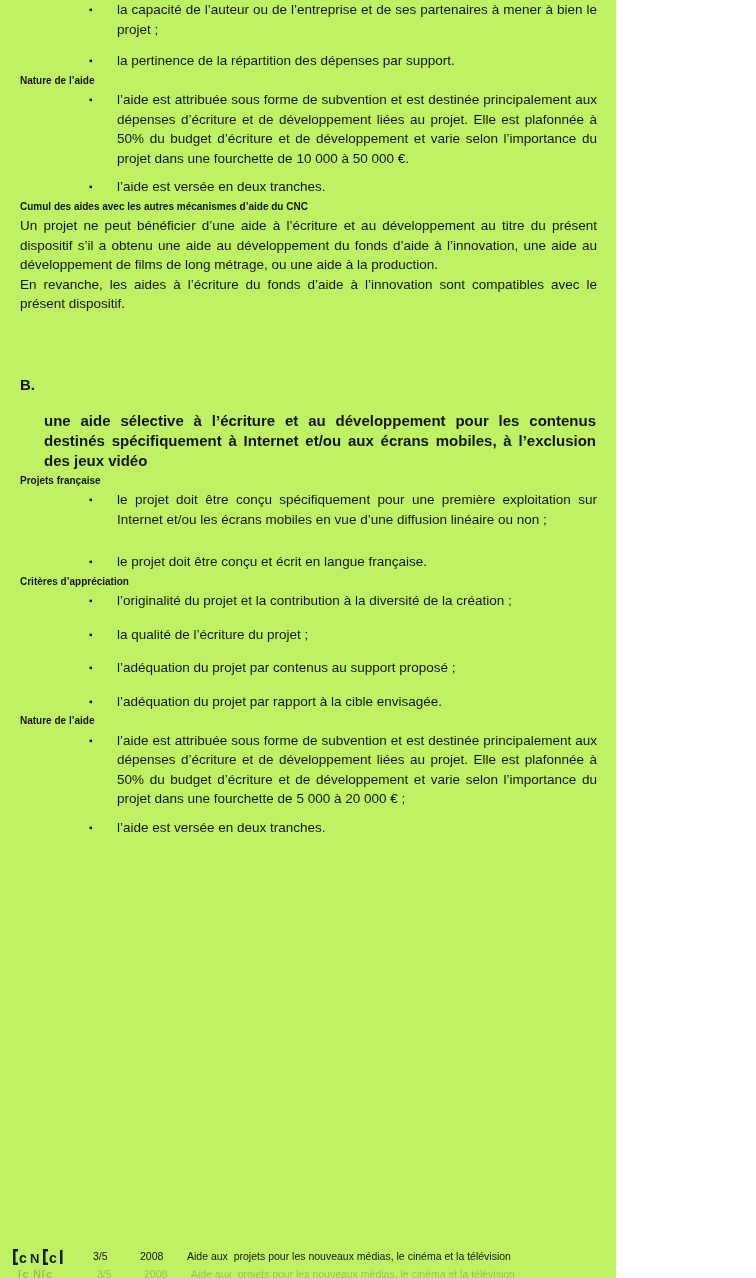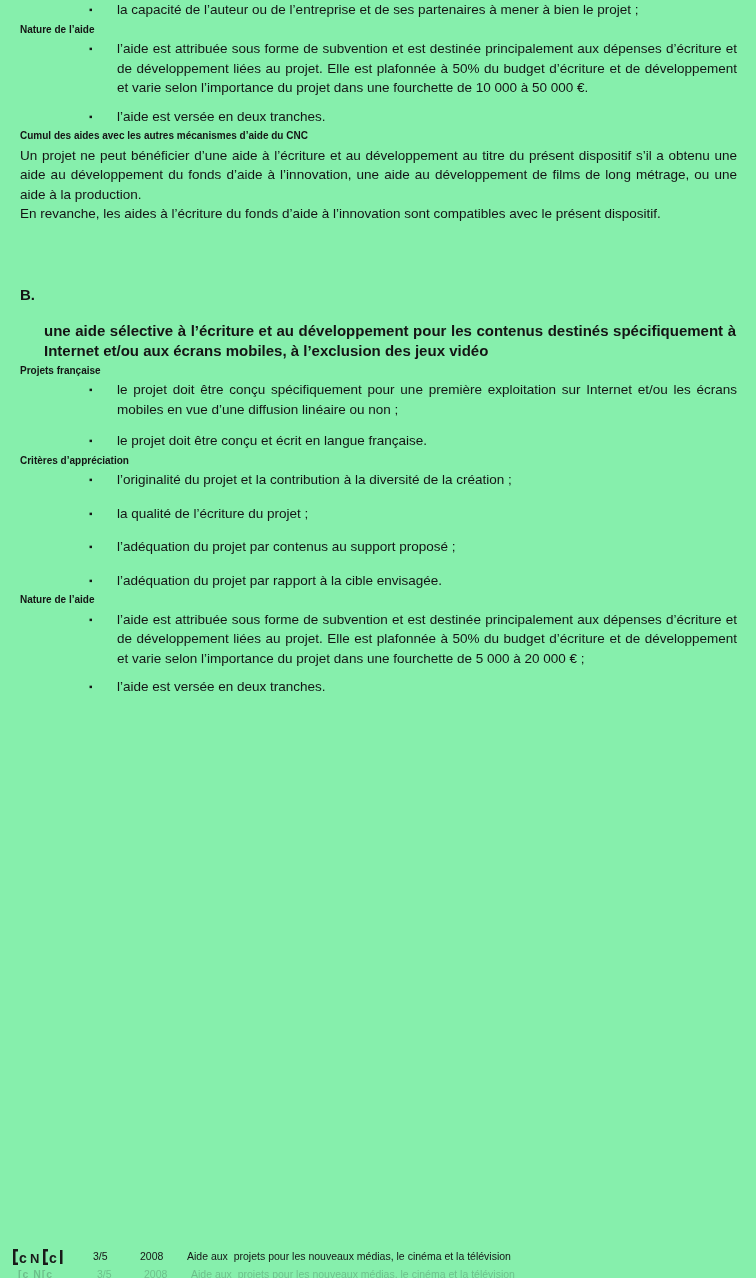--- a/index.html
+++ b/index.html
@@ -1,20 +1,20 @@
 <!DOCTYPE html>
 <html lang="fr"><head>
 <meta charset="utf-8">
 <style>
   html, body { margin: 0; padding: 0; background: #ffffff; }
   .page {
     position: relative;
-    width: 756px;
+    width: 616px;
     height: 1278px;
-    background: #86efac;
+    background: #bef264;
     font-family: "Liberation Sans", sans-serif;
     color: #141414;
     overflow: hidden;
   }
   .content {
     padding: 0 19px 0 20px;
     font-size: 13.5px;
     line-height: 19.5px;
   }
   h3.doc-heading {
@@ -58,21 +58,21 @@
     margin-top: 61px;
     display: flex;
     font-size: 15px;
     line-height: 20px;
     font-weight: bold;
   }
   .section-b .label { flex: 0 0 24px; }
   .section-b .title { flex: 1; text-align: justify; padding-right: 1px; margin-top: 36px; }
   .h-projets { margin-top: 34px; }
   .ul-projets { margin-top: 11px; }
-  .ul-projets li + li { margin-top: 12px; }
+  .ul-projets li + li { margin-top: 23px; }
   .h-criteres { margin-top: 43px; }
   .ul-criteres { margin-top: 12px; }
   .ul-criteres li + li { margin-top: 14px; }
   .h-nature2 { margin-top: 58px; }
   .ul-nature2 { margin-top: 11px; }
   .ul-nature2 li + li { margin-top: 9px; }
 
   .footer {
     position: absolute;
     left: 0;
@@ -113,20 +113,21 @@
   .scan-artifact .a-title { left: 187px; }
 </style>
 </head>
 <body>
 
 <div class="page">
   <div class="content">
 
     <ul class="bullets ul-intro">
       <li>la capacité de l’auteur ou de l’entreprise et de ses partenaires à mener à bien le projet ;</li>
+      <li>la pertinence de la répartition des dépenses par support.</li>
     </ul>
 
     <h3 class="doc-heading h-nature1">Nature de l’aide</h3>
 
     <ul class="bullets ul-nature1">
       <li>l’aide est attribuée sous forme de subvention et est destinée principalement aux dépenses d’écriture et de développement liées au projet. Elle est plafonnée à 50% du budget d’écriture et de développement et varie selon l’importance du projet dans une fourchette de 10 000 à 50 000 €.</li>
       <li>l’aide est versée en deux tranches.</li>
     </ul>
 
     <h3 class="doc-heading h-cumul">Cumul des aides avec les autres mécanismes d’aide du CNC</h3>

